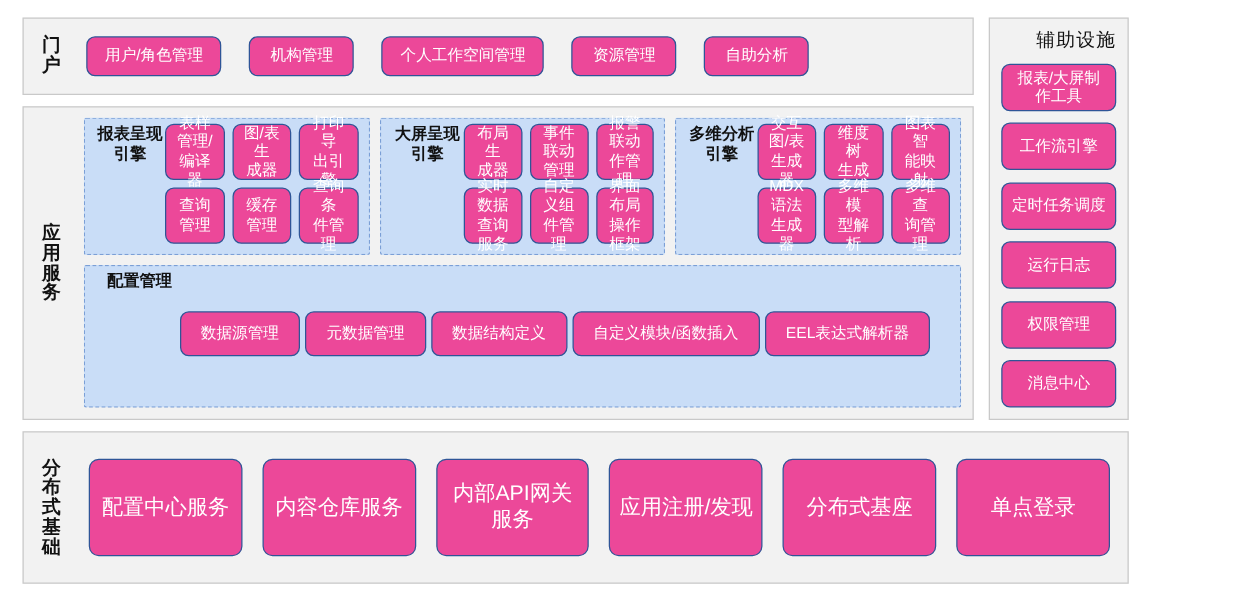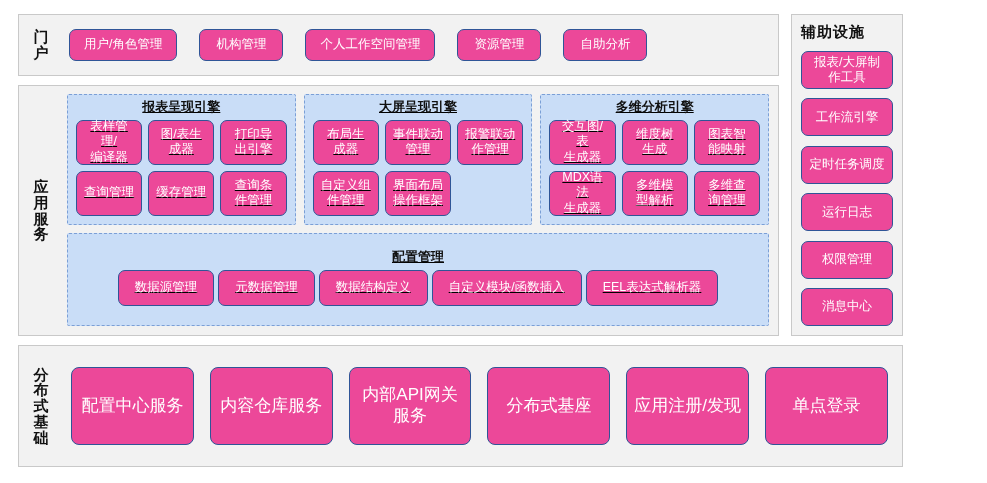--- a/index.html
+++ b/index.html
@@ -137,22 +137,21 @@
     flex: 0 0 auto;
   }
 
   .group {
     border: 1px dashed #7b9fd6;
     background: #c9ddf7;
     border-radius: 2px;
     padding: 4px 8px 8px 8px;
     box-sizing: border-box;
     display: flex;
-    flex-direction: column;
-    text-decoration: underline;
+    flex-direction: row;
   }
   .engines-row .group { flex: 1 1 0; min-width: 0; }
 
   .group-title {
     text-align: center;
     font-size: 13px;
     color: #111;
     font-weight: 600;
     margin-bottom: 5px;
     line-height: 1.2;
@@ -192,22 +191,22 @@
     flex: 0 0 auto;
     width: 112px;
     border: 1px solid #c9c9c9;
     background: #f2f2f2;
     box-sizing: border-box;
     padding: 8px 9px 9px 9px;
     display: flex;
     flex-direction: column;
   }
   .aux-title {
-    text-align: left;
-    font-weight: bold;
+    text-align: right;
+    font-weight: normal;
     font-size: 15px;
     color: #111;
     letter-spacing: 1px;
     margin-bottom: 9px;
   }
   .aux-list {
     flex: 1 1 auto;
     display: flex;
     flex-direction: column;
     justify-content: space-between;
@@ -285,20 +284,22 @@
 
             <div class="group">
               <div class="group-title">大屏呈现引擎</div>
               <div class="group-grid">
                 <div class="btn">布局生
 成器</div>
                 <div class="btn">事件联动
 管理</div>
                 <div class="btn">报警联动
 作管理</div>
+                <div class="btn">实时数据
+查询服务</div>
                 <div class="btn">自定义组
 件管理</div>
                 <div class="btn">界面布局
 操作框架</div>
               </div>
             </div>
 
             <div class="group">
               <div class="group-title">多维分析引擎</div>
               <div class="group-grid">
@@ -351,19 +352,19 @@
   </div>
 
   <div class="panel foundation">
     <div class="panel-label wrap2">
       <span class="v-text">分布式基础</span>
     </div>
     <div class="panel-body">
       <div class="btn">配置中心服务</div>
       <div class="btn">内容仓库服务</div>
       <div class="btn">内部API网关服务</div>
+      <div class="btn">应用注册/发现</div>
       <div class="btn">分布式基座</div>
-      <div class="btn">应用注册/发现</div>
       <div class="btn">单点登录</div>
     </div>
   </div>
 
 </div>
 
 </body></html>

